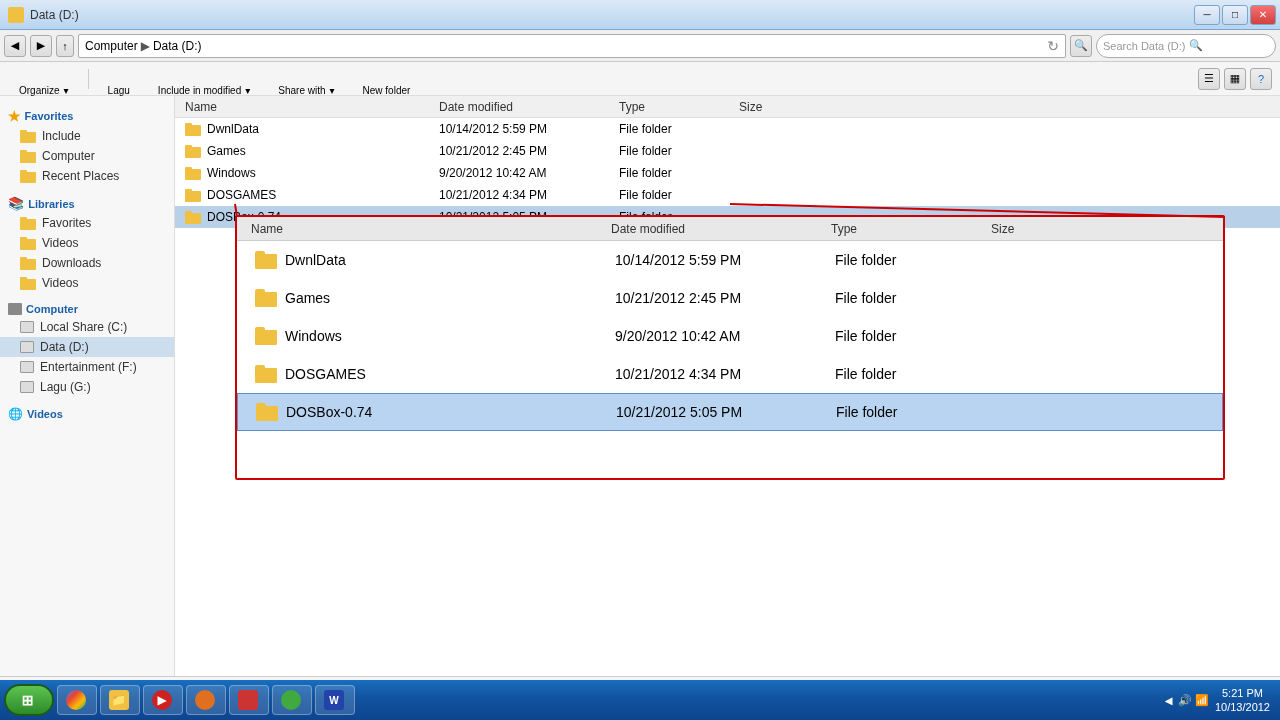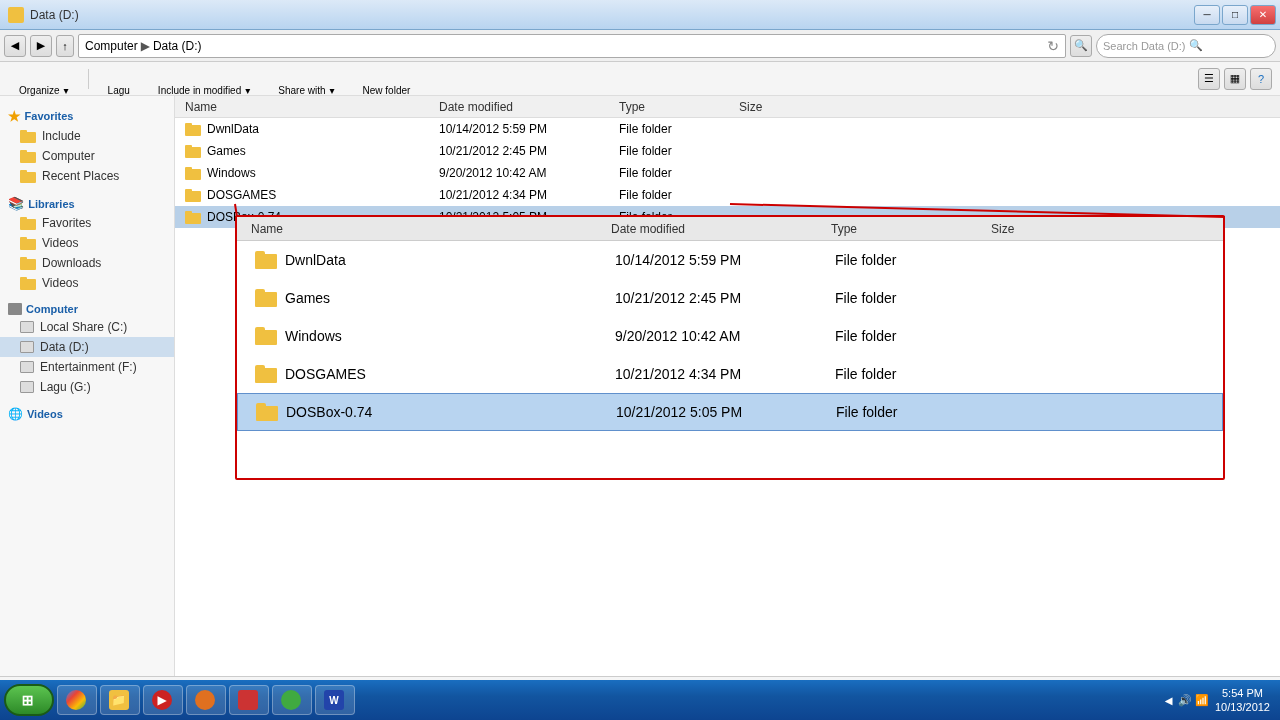--- a/index.html
+++ b/index.html
@@ -697,17 +697,17 @@
   <div class="taskbar-item">
     <div class="taskbar-icon" style="background:#2244aa;border-radius:3px;display:flex;align-items:center;justify-content:center;color:#fff;font-size:10px;font-weight:bold">W</div>
   </div>
 
   <div class="taskbar-sep"></div>
 
   <div class="system-tray">
     <span style="font-size:10px">◀</span>
     <span>🔊 📶</span>
     <div class="clock">
-      <div>5:54 PM</div>
+      <div>5:21 PM</div>
       <div>10/13/2012</div>
     </div>
   </div>
 </div>
 
 </body></html>

